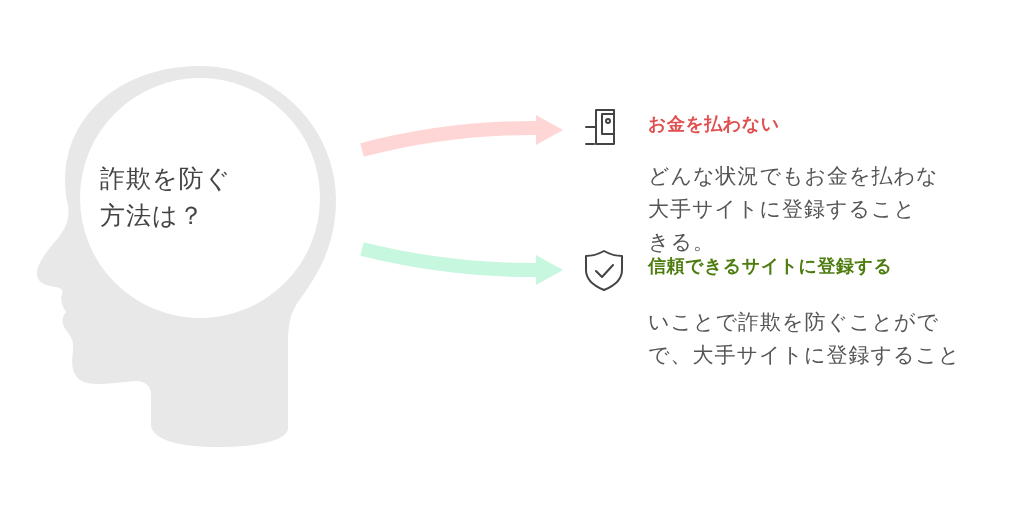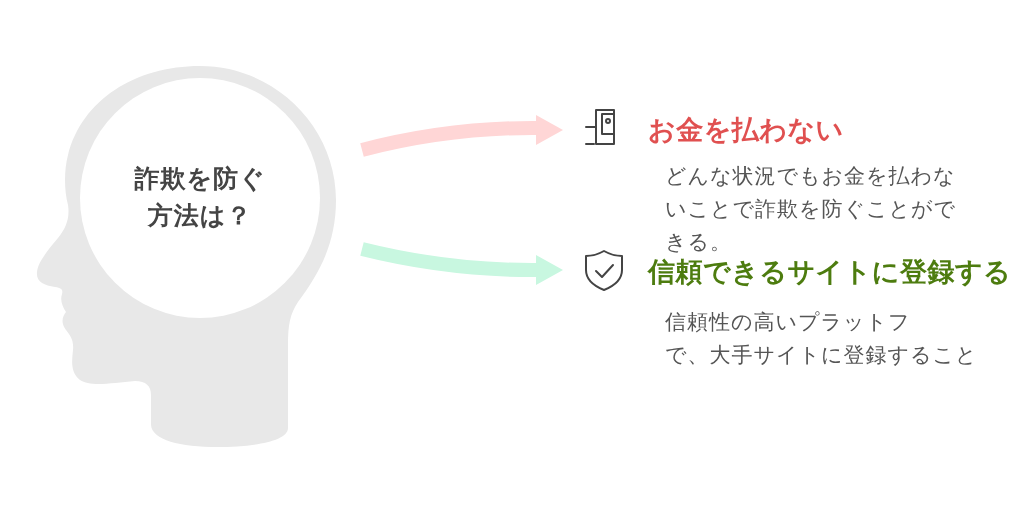--- a/index.html
+++ b/index.html
@@ -17,22 +17,22 @@
     .canvas {
       position: absolute;
       left: 0; top: 0;
       width: 1024px; height: 512px;
     }
     .center-question {
       position: absolute;
       left: 100px;
       top: 160px;
       width: 200px;
-      text-align: center;
-      font-weight: bold;
+      text-align: left;
+      font-weight: normal;
       font-size: 25px;
       line-height: 37px;
       color: #444444;
       letter-spacing: 1px;
     }
     .center-question span { display: block; }
     .option {
       position: absolute;
       left: 580px;
       width: 420px;
@@ -41,33 +41,32 @@
       position: absolute;
       left: 0;
       top: 0;
       width: 48px;
       height: 48px;
     }
     .option .title {
       position: absolute;
       left: 68px;
       top: 6px;
-      font-size: 27px;
+      font-size: 18px;
       font-weight: bold;
       white-space: nowrap;
       letter-spacing: 0.5px;
     }
     .option .desc {
       position: absolute;
       left: 68px;
       font-size: 21px;
       line-height: 33px;
       color: #555555;
       width: 320px;
-      margin-left: 17px;
     }
     .option .desc span { display: block; white-space: nowrap; letter-spacing: 1px; }
     #opt1 { top: 106px; }
     #opt1 .title { color: #E05050; }
     #opt1 .desc { top: 54px; }
     #opt2 { top: 246px; }
     #opt2 .title { color: #4d7c0f; top: 8px; }
     #opt2 .desc { top: 60px; }
   </style>
 </head>
@@ -123,30 +122,30 @@
       <rect x="22" y="8" width="12" height="20"></rect>
       <circle cx="28" cy="15" r="2"></circle>
       <path d="M 16 22 L 16 4 L 22 4"></path>
       <path d="M 6 21 L 16 21 L 16 38 L 34 38 L 34 26"></path>
       <path d="M 6 38 L 14 38"></path>
     </g>
   </svg>
   <div class="title">お金を払わない</div>
   <div class="desc">
     <span>どんな状況でもお金を払わな</span>
-    <span>いことで詐欺を防ぐことがで</span>
+    <span>大手サイトに登録すること</span>
     <span>きる。</span>
   </div>
 </div>
 
 <div class="option" id="opt2">
   <svg class="icon" viewBox="0 0 48 48" xmlns="http://www.w3.org/2000/svg">
     <g fill="none" stroke="#444444" stroke-width="2" stroke-linejoin="round" stroke-linecap="round">
       <path d="M 24 5 C 17 9 11 10 6 10 L 6 24 C 6 34 14 40 24 44 C 34 40 42 34 42 24 L 42 10 C 37 10 31 9 24 5 Z"></path>
       <path d="M 16 25 L 22 31 L 33 19"></path>
     </g>
   </svg>
   <div class="title">信頼できるサイトに登録する</div>
   <div class="desc">
-    <span>信頼性の高いプラットフ</span>
+    <span>いことで詐欺を防ぐことがで</span>
     <span>で、大手サイトに登録すること</span>
   </div>
 </div>
 
 </body></html>

